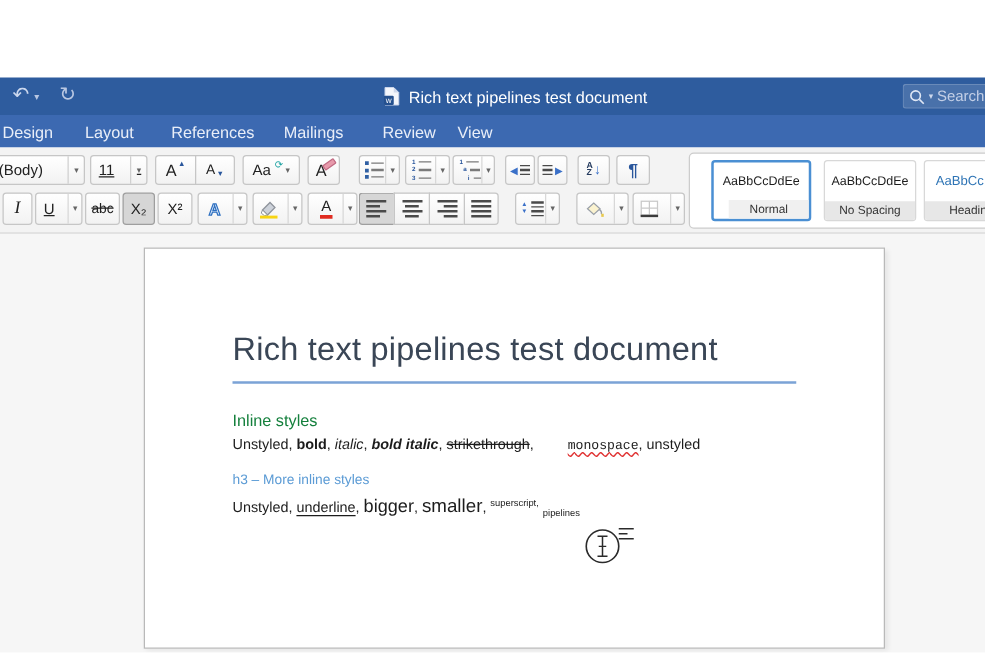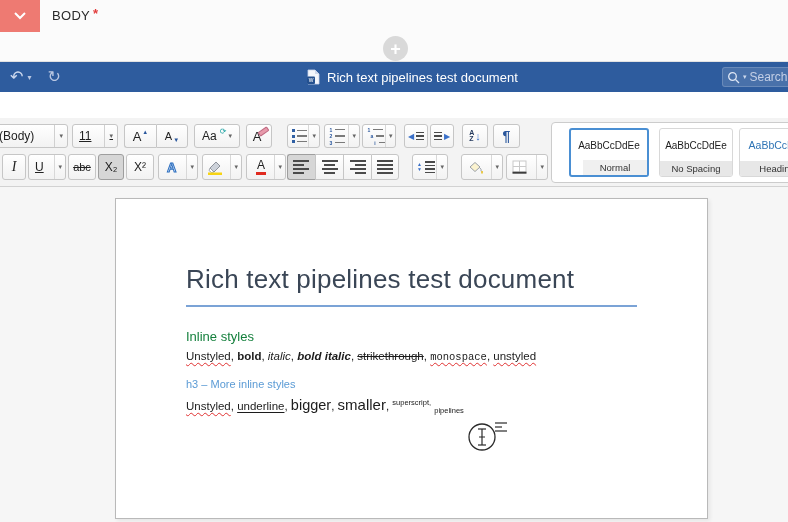--- a/index.html
+++ b/index.html
@@ -115,52 +115,40 @@
   
   .workspace { position:absolute; left:0; top:187px; width:788px; height:335px; background:#f6f6f6; }
   .page { position:absolute; left:115px; top:11px; width:593px; height:321px; background:#ffffff;
           border:1px solid #b9b9b9; box-shadow:2px 2px 4px rgba(0,0,0,.07); }
   .doc-content { padding:64px 70px 0 70px; }
   .doc-h1 { font-size:26px; font-weight:300; color:#3a4656; line-height:32px;
             padding-bottom:10px; border-bottom:2px solid #7ba3d6; letter-spacing:.2px; }
   .doc-h2 { margin-top:22px; font-size:13px; color:#15803d; font-weight:500; }
   .doc-h3 { margin-top:13px; font-size:11px; color:#5b9bd5; font-weight:500; }
   .doc-line { margin-top:5px; font-size:11.5px; color:#1c1c1c; white-space:pre-wrap; line-height:15px; }
-  .misspelled { text-decoration:underline; text-decoration-style:wavy; text-decoration-color:#e03131;
+  .misspelled { text-decoration-style:wavy; text-decoration-color:#e03131;
                 text-decoration-thickness:1px; text-underline-offset:2px; }
   .bold { font-weight:bold; }
   .italic { font-style:italic; }
   .bold-italic { font-weight:bold; font-style:italic; }
   .strikethrough { text-decoration:line-through; }
   .monospace { font-family:"Liberation Mono", monospace; font-size:10.5px; }
-  .mono-sp { text-decoration:underline wavy #e03131; text-decoration-thickness:1px; text-underline-offset:2px; }
+  .mono-sp { text-decoration:underline wavy #e03131; text-decoration-thickness:1px; text-underline-offset:2px;margin-left:24px; }
   .underline-word { text-decoration:underline; text-underline-offset:2px; }
   .bigger { font-size:14.5px; }
   .smaller { font-size:15px; }
   .superscript { font-size:7.5px; vertical-align:super; }
   .subscript { font-size:7.5px; vertical-align:sub; }
   .cursor-icon { position:absolute; left:345px; top:215px; }
 </style>
 </head>
 <body>
 
 <div class="app">
 
-  <div class="topstrip">
-    <div class="tag-btn">
-      <svg width="14" height="8">
-        <polyline points="2,1 7,6 12,1" fill="none" stroke="#ffffff" stroke-width="2"></polyline>
-      </svg>
-    </div>
-    <span class="tag-label">BODY</span>
-    <span class="tag-star">*</span>
-    <div class="add-btn">
-      <span>+</span>
-    </div>
-  </div>
 
   <div class="titlebar">
     <div class="undo-group">
       <span class="tb-icon">↶</span>
       <span class="tb-caret">▾</span>
       <span class="tb-icon redo">↻</span>
     </div>
     <div class="doc-title-wrap">
       <svg width="13" height="16" viewBox="0 0 13 16">
         <path d="M1,1 h7 l4,4 v10 h-11 z" fill="#f3f6fc" stroke="#c9d4ea" stroke-width="0.8"></path>
@@ -173,20 +161,28 @@
     <div class="searchbox">
       <svg width="13" height="13" viewBox="0 0 13 13">
         <circle cx="5.5" cy="5.5" r="3.8" fill="none" stroke="#dfe7f5" stroke-width="1.3"></circle>
         <line x1="8.5" y1="8.5" x2="12" y2="12" stroke="#dfe7f5" stroke-width="1.3"></line>
       </svg>
       <span class="caret">▾</span>
       <span class="search-text">Search</span>
     </div>
   </div>
 
+  <div class="tabbar">
+    <span class="tab" style="left:2px">Design</span>
+    <span class="tab" style="left:68px">Layout</span>
+    <span class="tab" style="left:137px">References</span>
+    <span class="tab" style="left:227px">Mailings</span>
+    <span class="tab" style="left:306px">Review</span>
+    <span class="tab" style="left:366px">View</span>
+  </div>
 
   <div class="ribbon">
 
     <div class="btn combo row1" style="left:-10px; width:78px;">
       <span>(Body)</span>
       <span class="combo-arrow caret">▾</span>
     </div>
     <div class="btn combo row1" style="left:72px; width:46px; padding-left:6px;text-decoration:underline;">
       <span>11</span>
       <span class="combo-arrow caret">▾</span>

